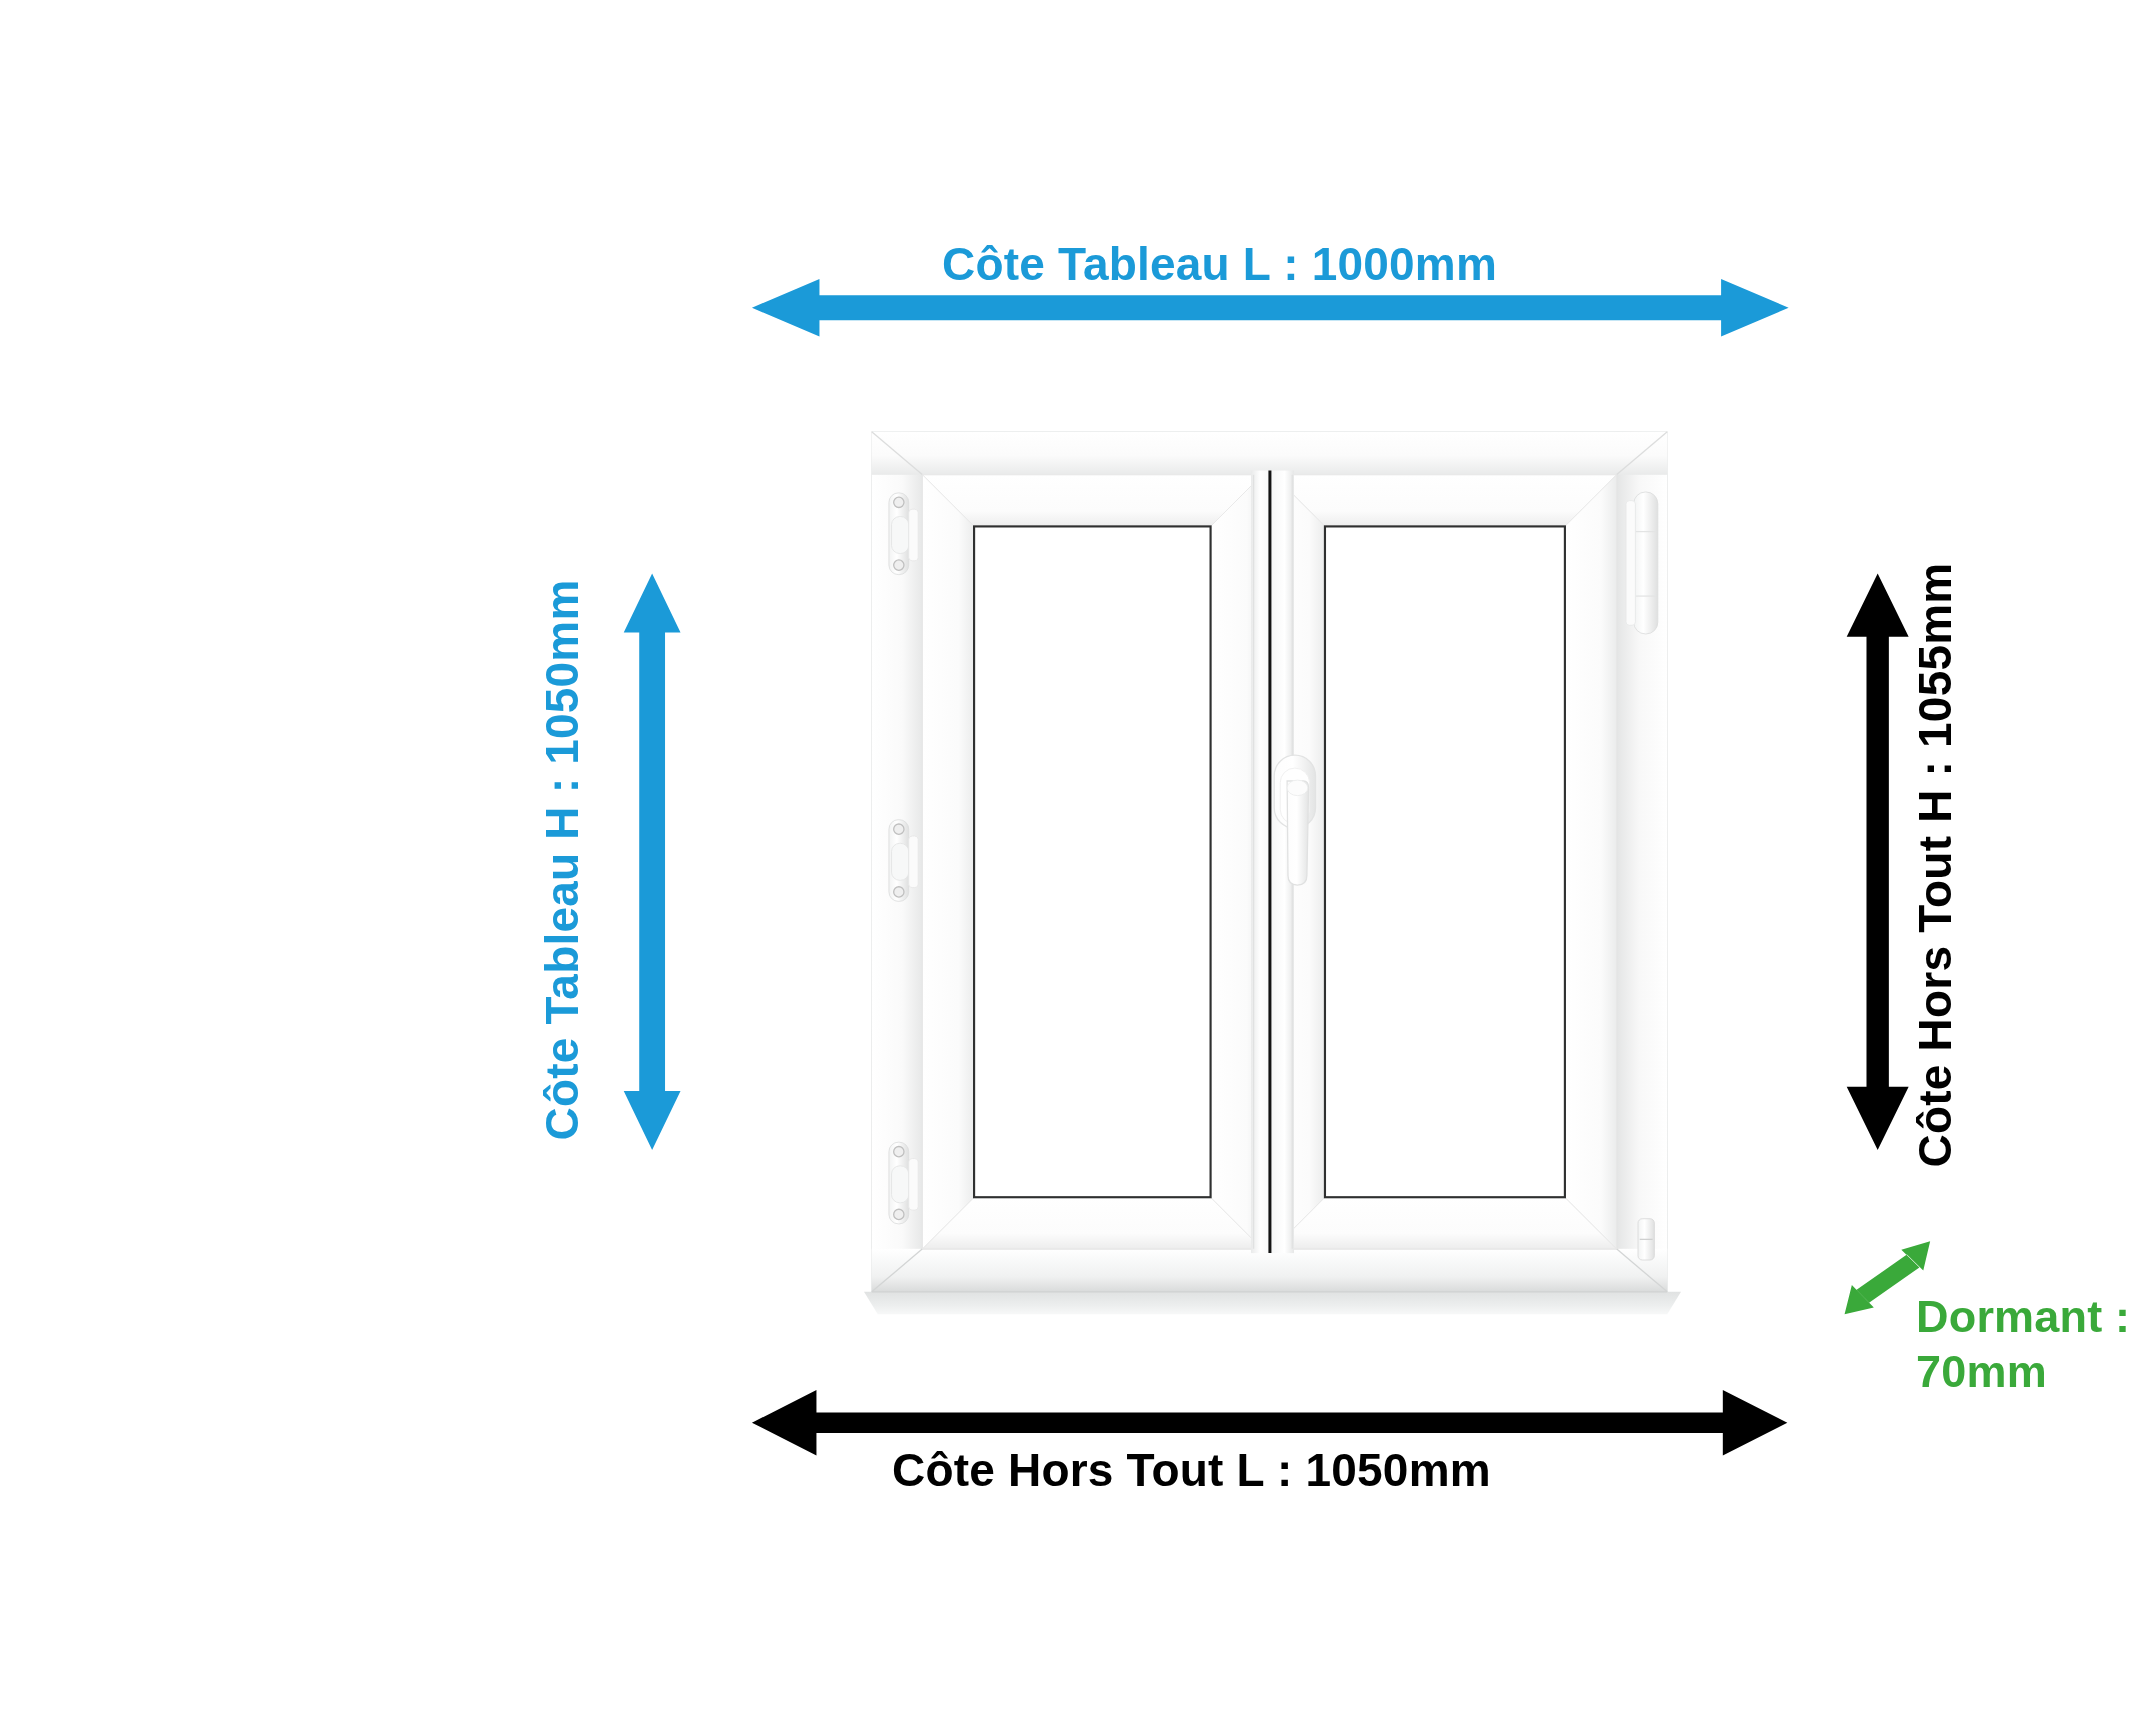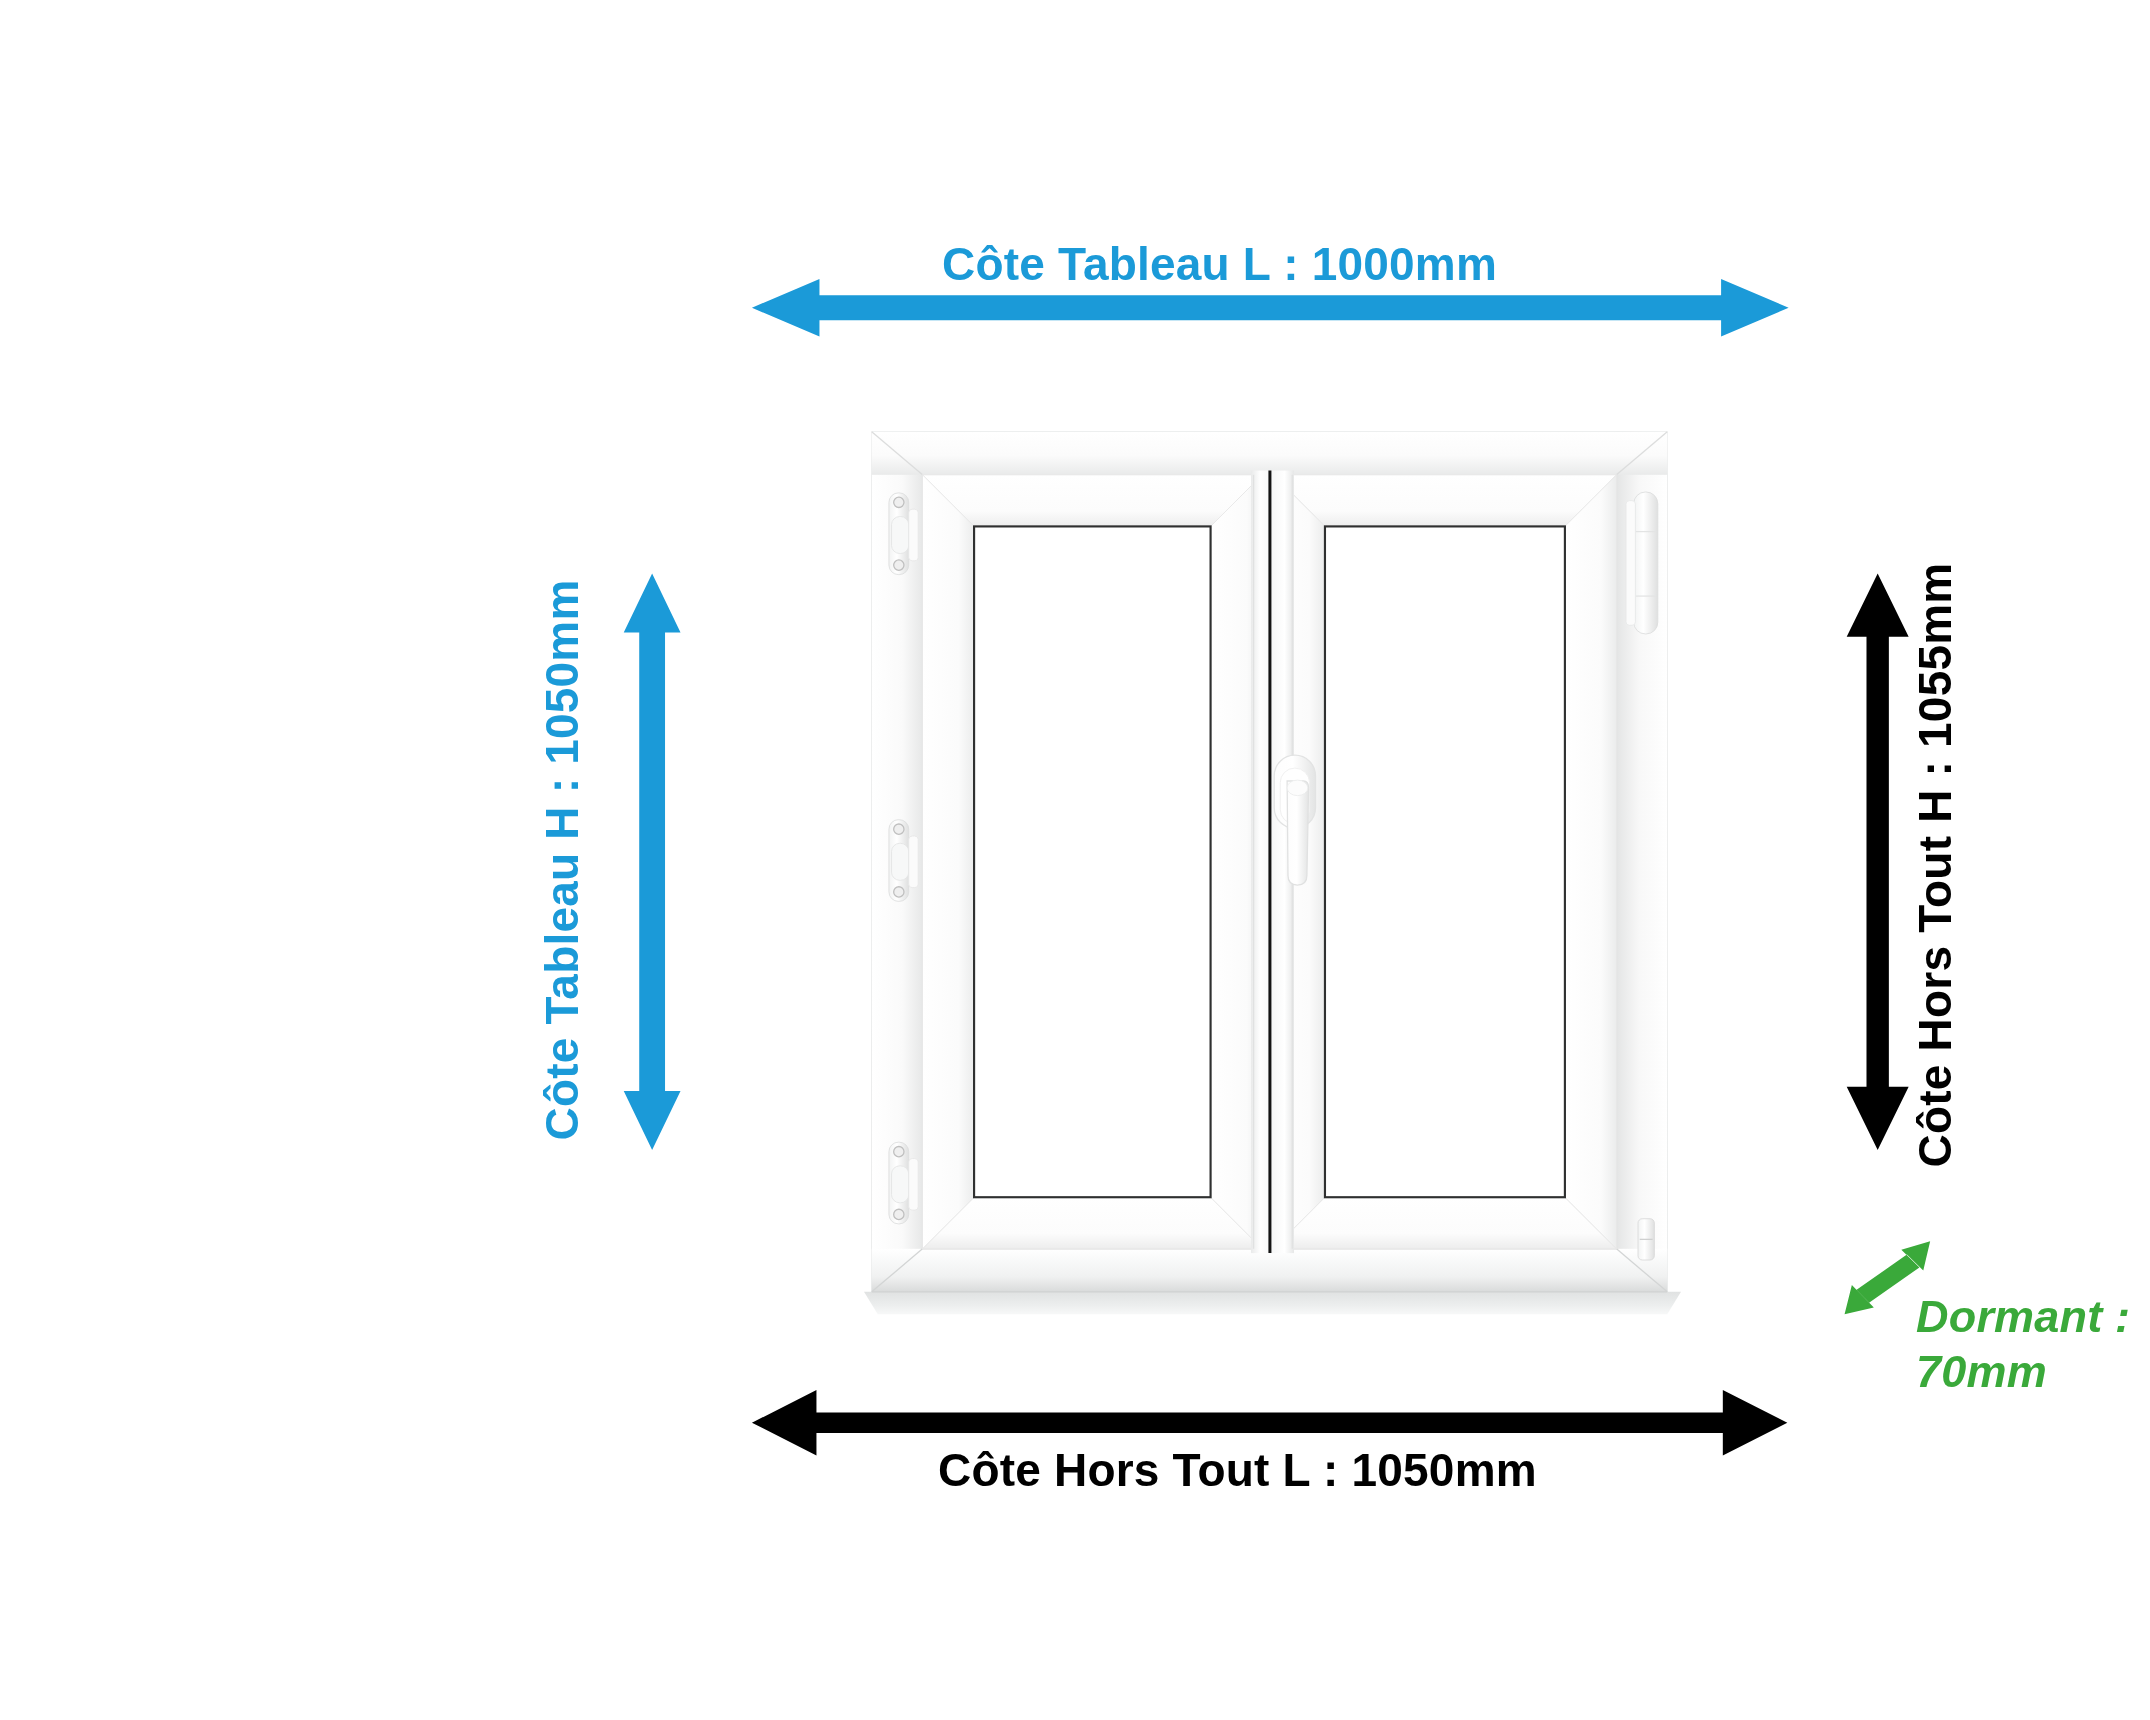--- a/index.html
+++ b/index.html
@@ -22,32 +22,32 @@
     position: absolute;
     font-weight: bold;
     white-space: nowrap;
     letter-spacing: 0.2px;
     line-height: 1.12;
   }
 
   
   .lbl-blue  { color: #1b9ad8; }
   .lbl-black { color: #000000; }
-  .lbl-green { color: #3aa93a; font-style: italic; }
+  .lbl-green { color: #3aa93a; }
 
   
   #top-label {
     left: 942px;
     top: 239px;
     font-size: 46px;
   }
 
   
   #bottom-label {
-    left: 938px;
+    left: 892px;
     top: 1445px;
     font-size: 46px;
   }
 
   
   #left-label {
     left: 563px;
     top: 860px;
     font-size: 46px;
     transform: translate(-50%, -50%) rotate(-90deg);

